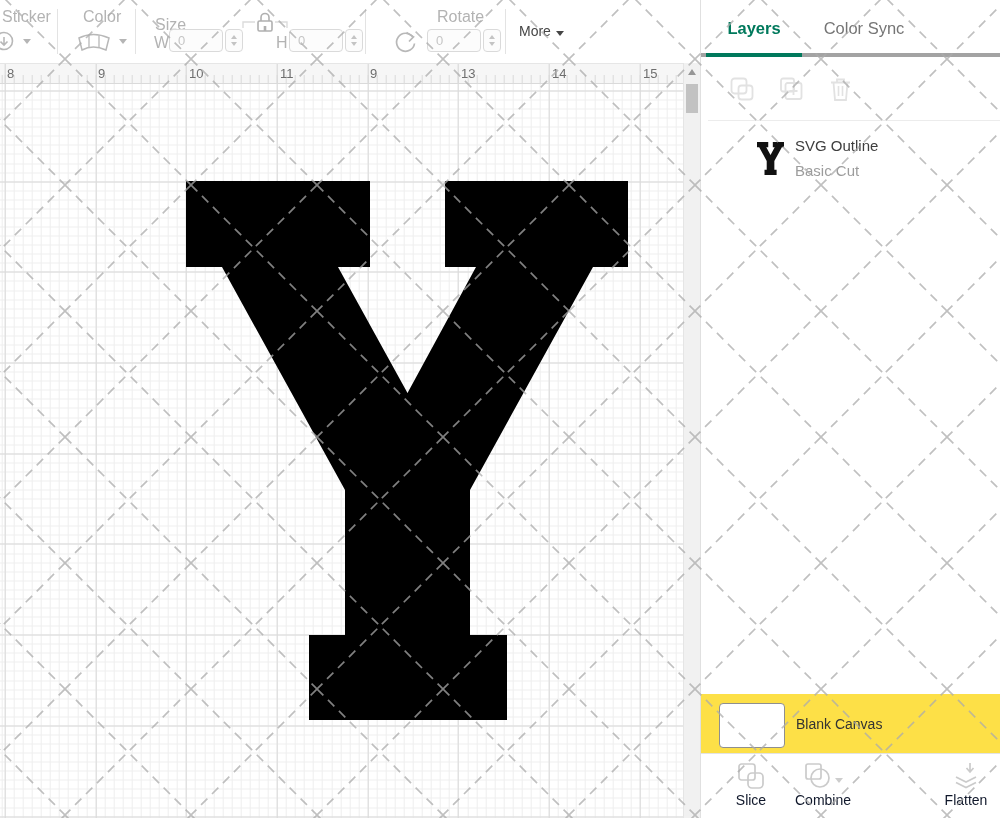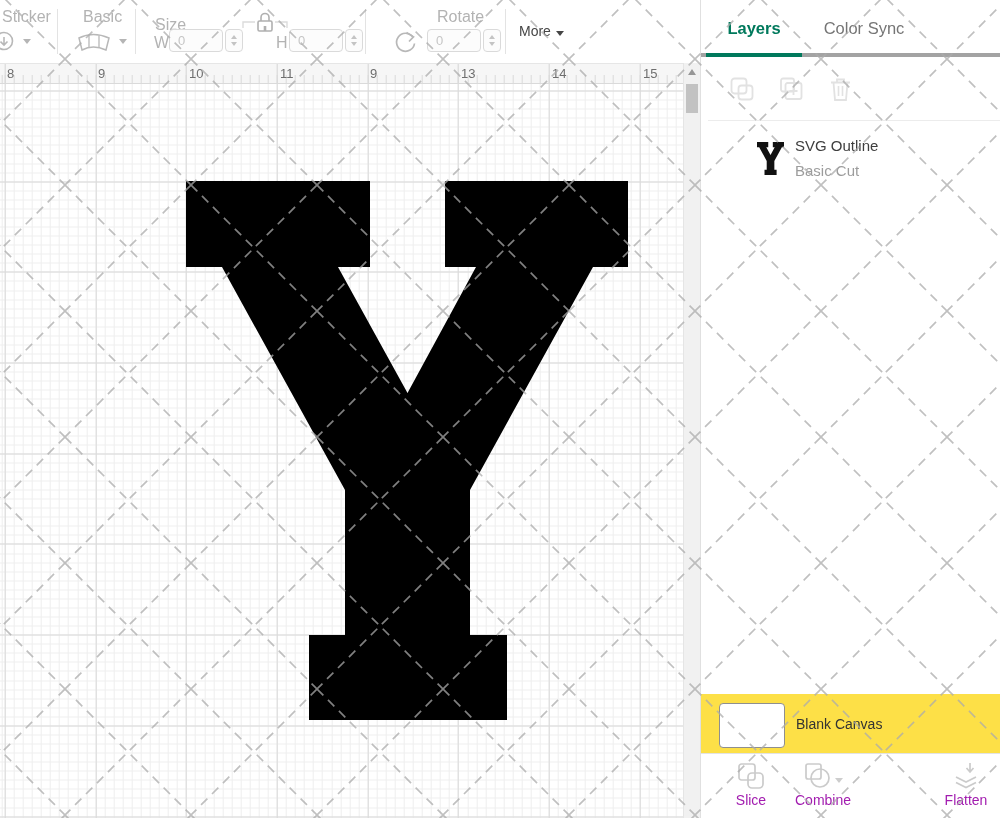--- a/index.html
+++ b/index.html
@@ -64,21 +64,21 @@
   .layer-title{position:absolute;left:90px;top:9px;font-size:15px;color:#3e3e3e;}
   .layer-sub{position:absolute;left:90px;top:34px;font-size:15px;color:#9c9c9c;}
 
   .blank-band{position:absolute;left:0;top:694px;width:100%;height:59px;background:#fde047;cursor:pointer;}
   .swatch{position:absolute;left:18px;top:9px;width:66px;height:45px;background:#fff;border:1px solid #8f8f8f;border-radius:4px;box-sizing:border-box;}
   .blank-label{position:absolute;left:95px;top:22px;font-size:14px;color:#333;}
 
   .bottom-bar{position:absolute;left:0;top:753px;width:100%;height:65px;background:#fff;border-top:1px solid #e3e3e3;box-sizing:border-box;}
   .action{position:absolute;top:0;width:62px;height:65px;text-align:center;cursor:pointer;}
   .action .ic{margin-top:7px;height:30px;}
-  .action .lbl{font-size:14px;color:#a21caf;margin-top:1px;}
+  .action .lbl{font-size:14px;color:#0f172a;margin-top:1px;}
   .combine-caret{display:inline-block;width:0;height:0;border-left:4px solid transparent;border-right:4px solid transparent;border-top:5px solid #cdcdcd;vertical-align:8px;margin-left:2px;}
 
   
   .watermark{position:absolute;left:0;top:0;z-index:60;pointer-events:none;}
 </style>
 </head>
 <body>
 
 <div class="app">
 
@@ -87,21 +87,21 @@
     <div style="position:absolute;left:-8px;top:30px;">
       <svg width="26" height="23" viewBox="0 0 26 23">
         <circle cx="12" cy="11" r="8.5" fill="none" stroke="#b8b8b8" stroke-width="1.6"></circle>
         <path d="M12,7 v8 M8.5,11.5 L12,15 L15.5,11.5" fill="none" stroke="#b8b8b8" stroke-width="1.6"></path>
       </svg>
     </div>
     <span class="caret" style="position:absolute;left:23px;top:39px;"></span>
 
     <div class="tb-sep" style="left:57px;"></div>
 
-    <span class="tb-label" style="left:83px;top:8px;">Basic</span>
+    <span class="tb-label" style="left:83px;top:8px;">Color</span>
     <div style="position:absolute;left:76px;top:32px;">
       <svg width="36" height="21" viewBox="0 0 36 21">
         <path d="M3,6 Q17,-1 33,6 L30,18 Q17,12 6,18 Z" fill="none" stroke="#b8b8b8" stroke-width="1.5"></path>
         <path d="M13,3.5 L13,15 M23,3.5 L23,15" fill="none" stroke="#b8b8b8" stroke-width="1.3"></path>
       </svg>
     </div>
     <span class="caret" style="position:absolute;left:119px;top:39px;"></span>
 
     <div class="tb-sep" style="left:135px;"></div>
 

